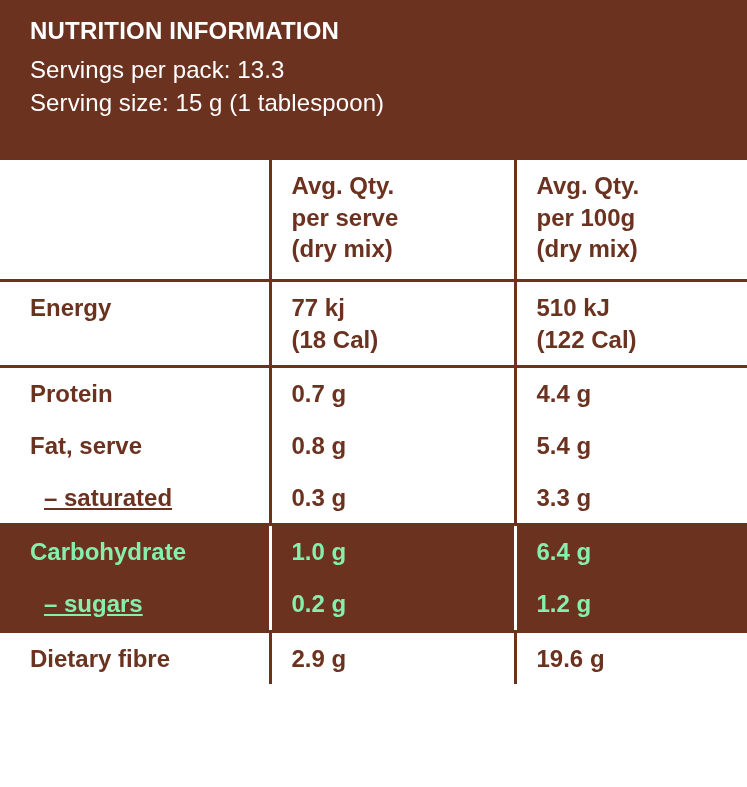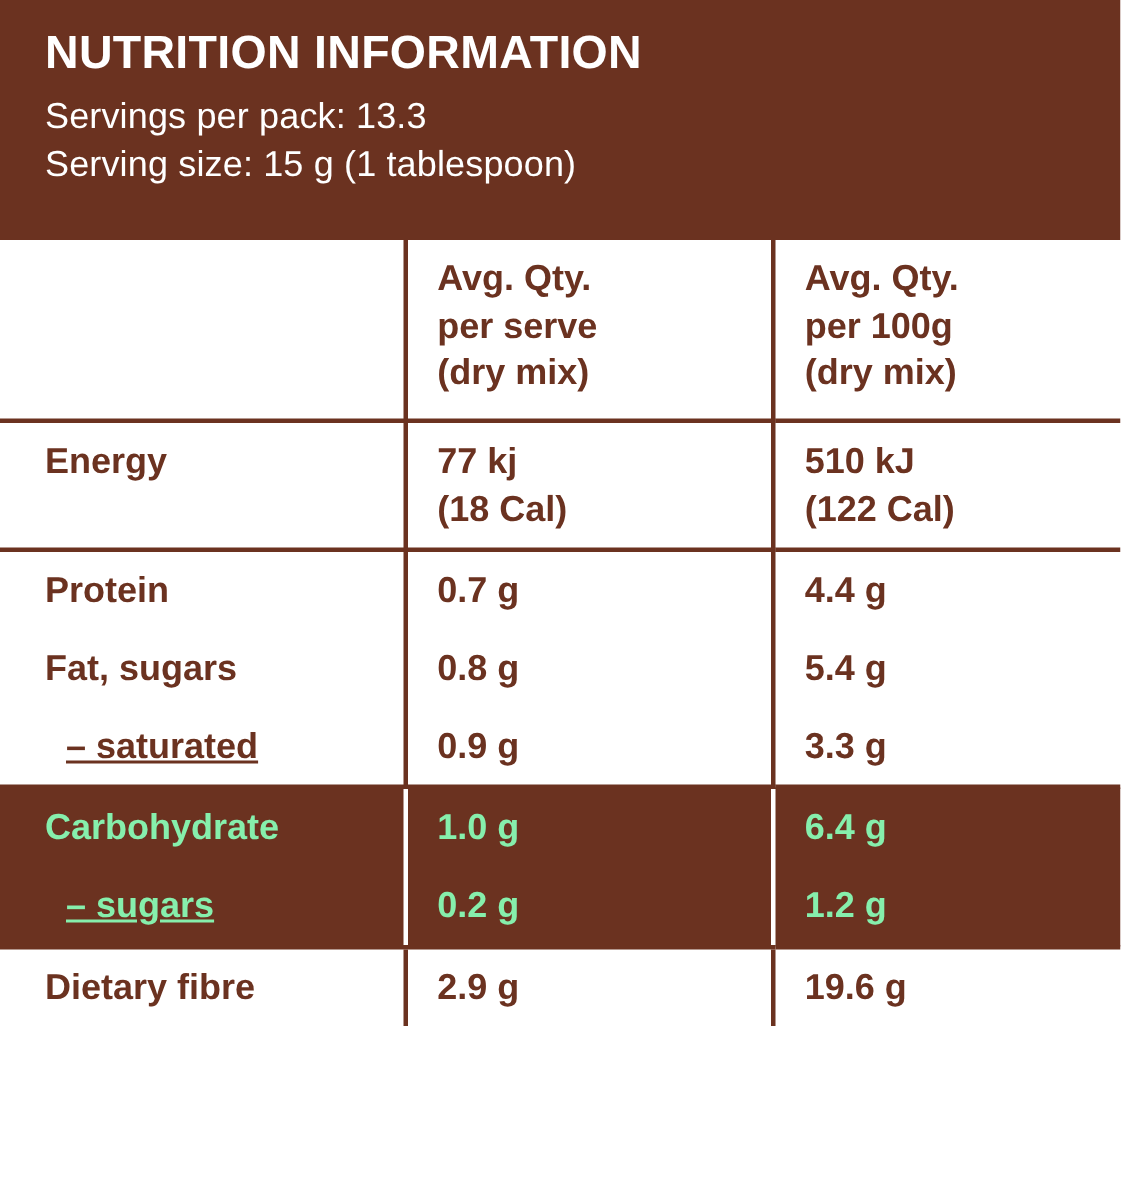--- a/index.html
+++ b/index.html
@@ -22,21 +22,21 @@
   }
   
   .header {
     background: #6B3220;
     color: #ffffff;
     padding: 18px 22px 14px 30px;
     box-sizing: border-box;
     height: 160px;
   }
   .header-title {
-    font-size: 31px;
+    font-size: 24px;
     font-weight: bold;
     letter-spacing: 0.2px;
     line-height: 1.1;
     margin: 0 0 10px 0;
   }
   .header-line {
     font-size: 24px;
     line-height: 1.35;
     font-weight: normal;
     margin: 0;
@@ -130,28 +130,28 @@
         </td>
       </tr>
 
       <tr class="no-bottom">
         <td class="col1">Protein</td>
         <td class="col2">0.7 g</td>
         <td class="col3 last-col">4.4 g</td>
       </tr>
 
       <tr class="no-bottom">
-        <td class="col1">Fat, sugars</td>
+        <td class="col1">Fat, serve</td>
         <td class="col2">0.8 g</td>
         <td class="col3 last-col">5.4 g</td>
       </tr>
 
       <tr>
         <td class="col1"><span class="sub-item">– saturated</span></td>
-        <td class="col2">0.9 g</td>
+        <td class="col2">0.3 g</td>
         <td class="col3 last-col">3.3 g</td>
       </tr>
 
       <tr class="highlight no-bottom">
         <td class="col1">Carbohydrate</td>
         <td class="col2">1.0 g</td>
         <td class="col3 last-col">6.4 g</td>
       </tr>
 
       <tr class="highlight">

